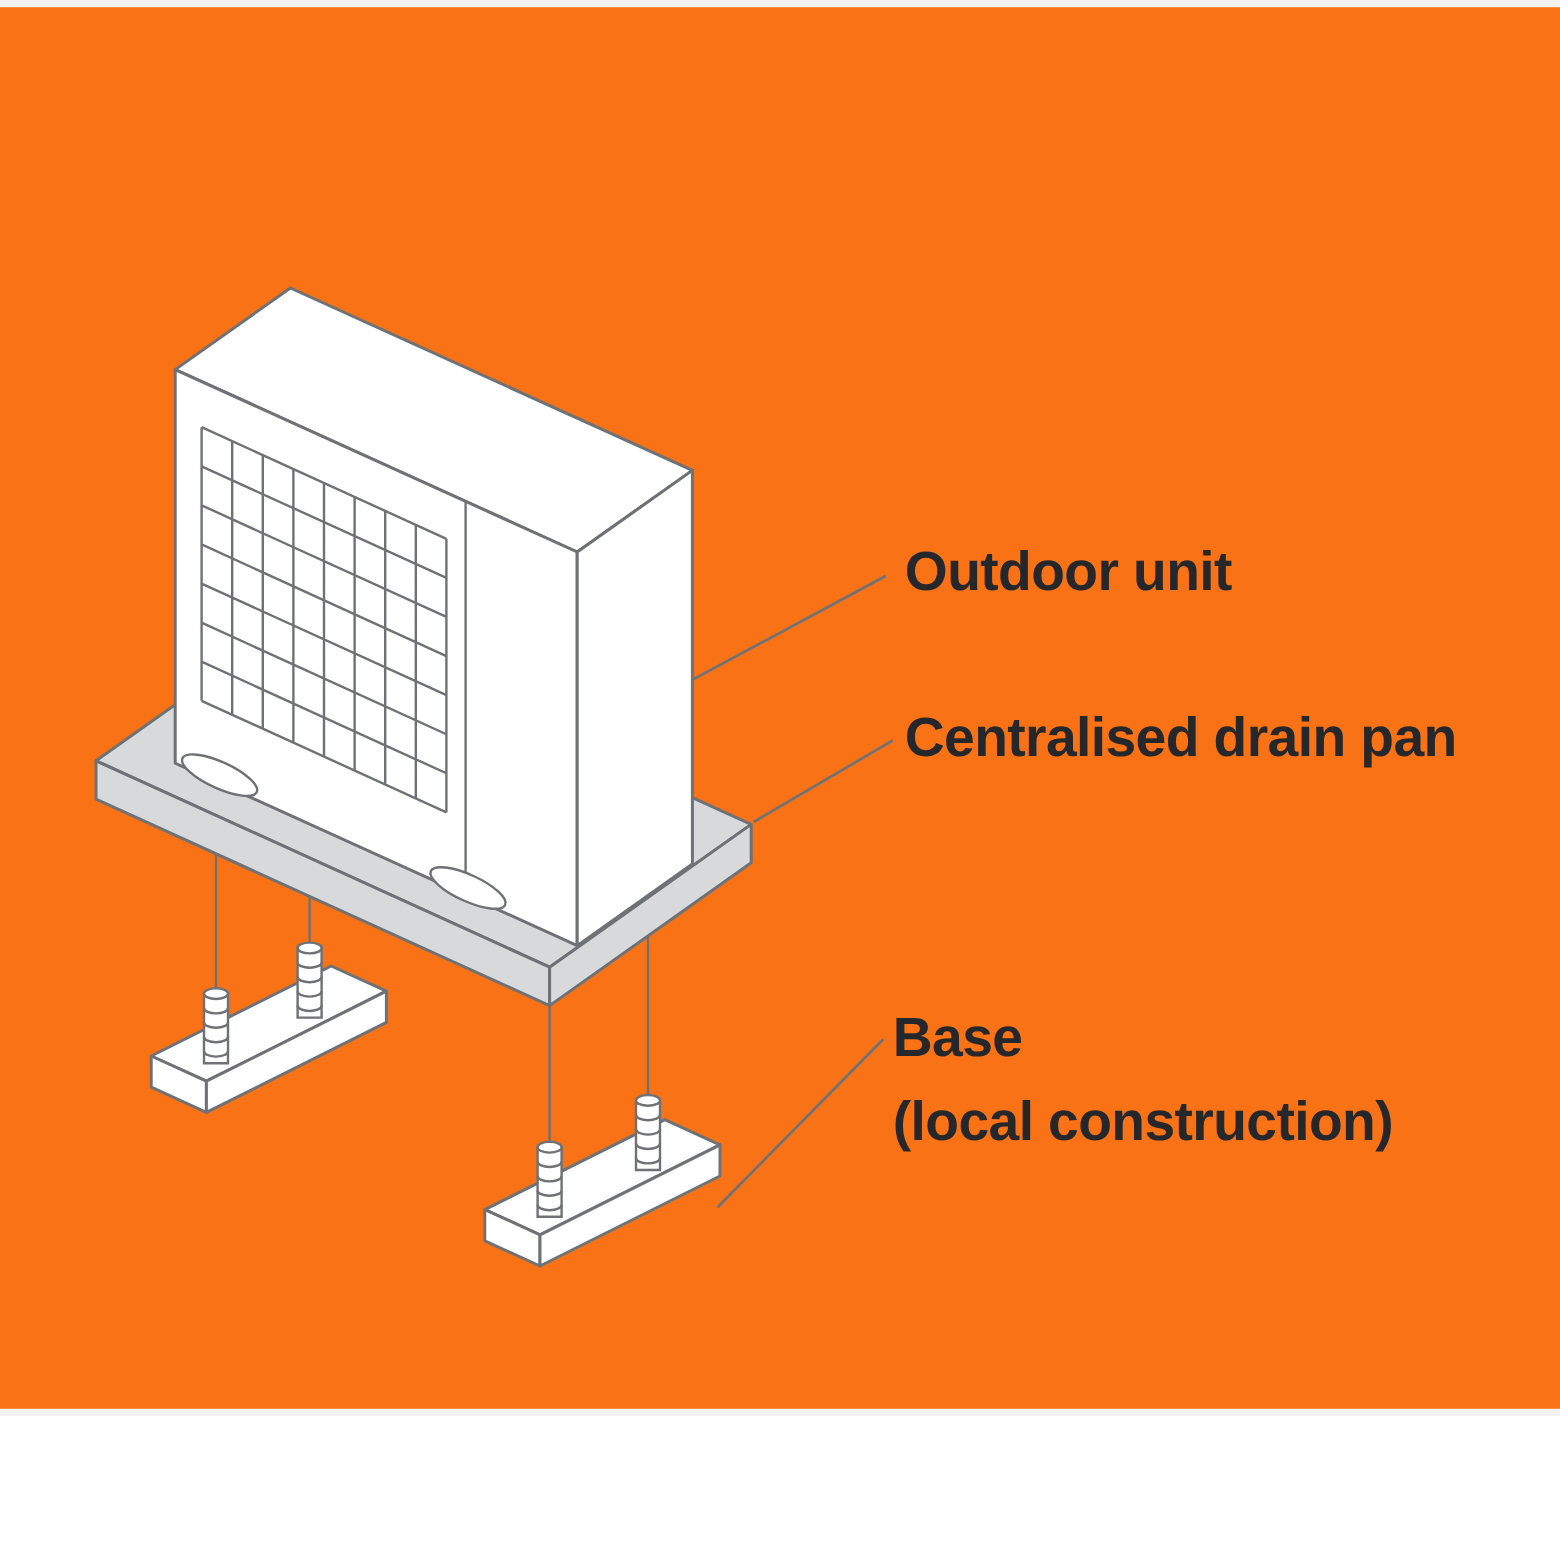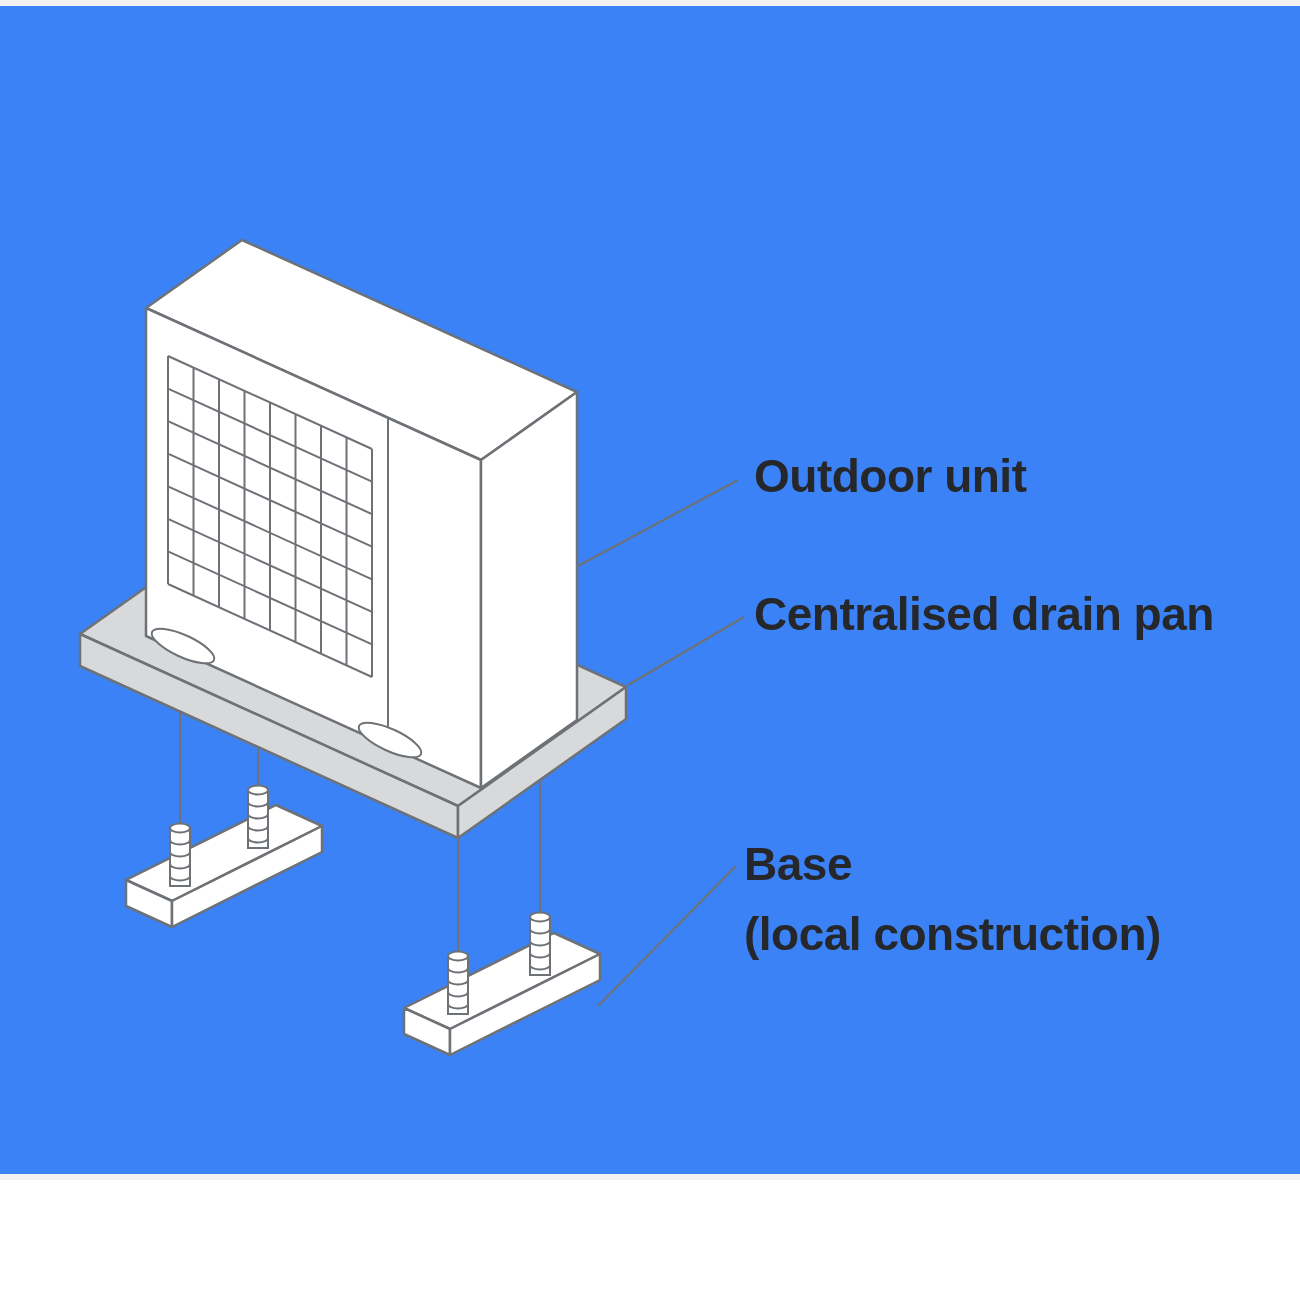--- a/index.html
+++ b/index.html
@@ -4,21 +4,21 @@
 <style>
   html, body {
     margin: 0;
     padding: 0;
     background: #ffffff;
   }
   #canvas {
     position: relative;
     width: 1300px;
     height: 1180px;
-    background: #3b82f6;
+    background: #f97316;
     overflow: hidden;
     font-family: "Liberation Sans", sans-serif;
   }
   .edge-strip {
     position: absolute;
     left: 0;
     width: 1300px;
     height: 6px;
     background: #f2f2f2;
   }

